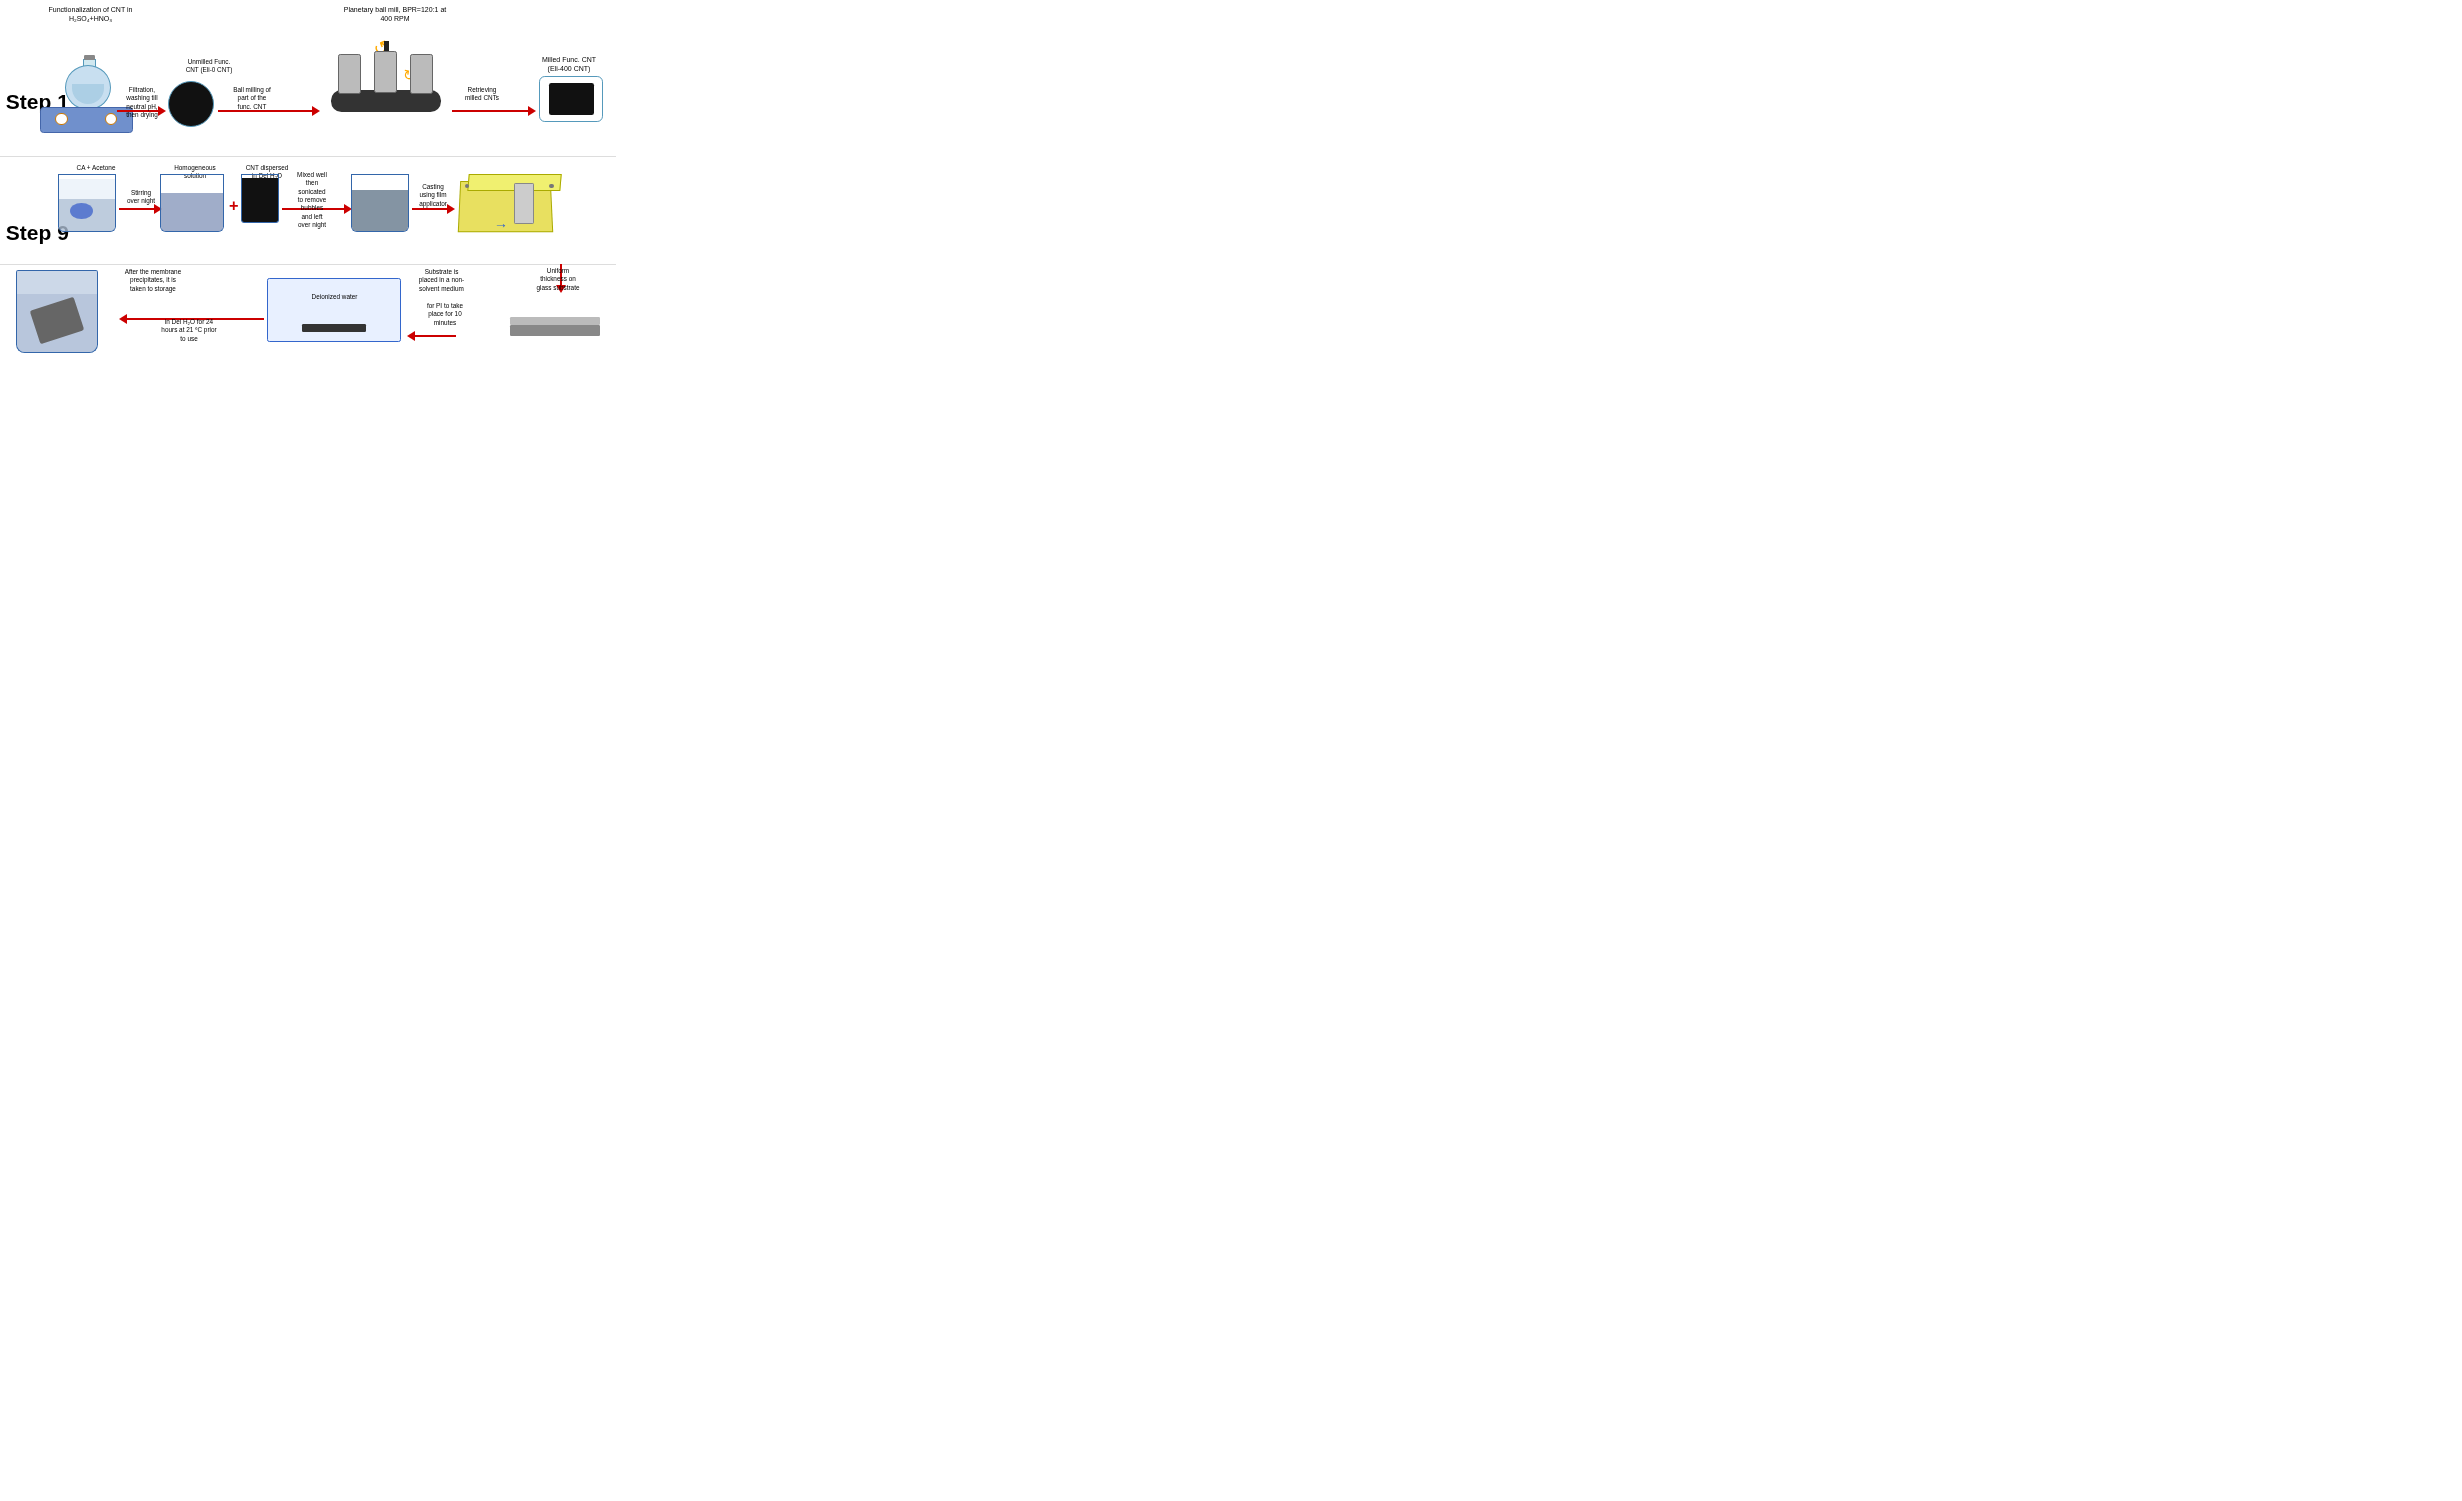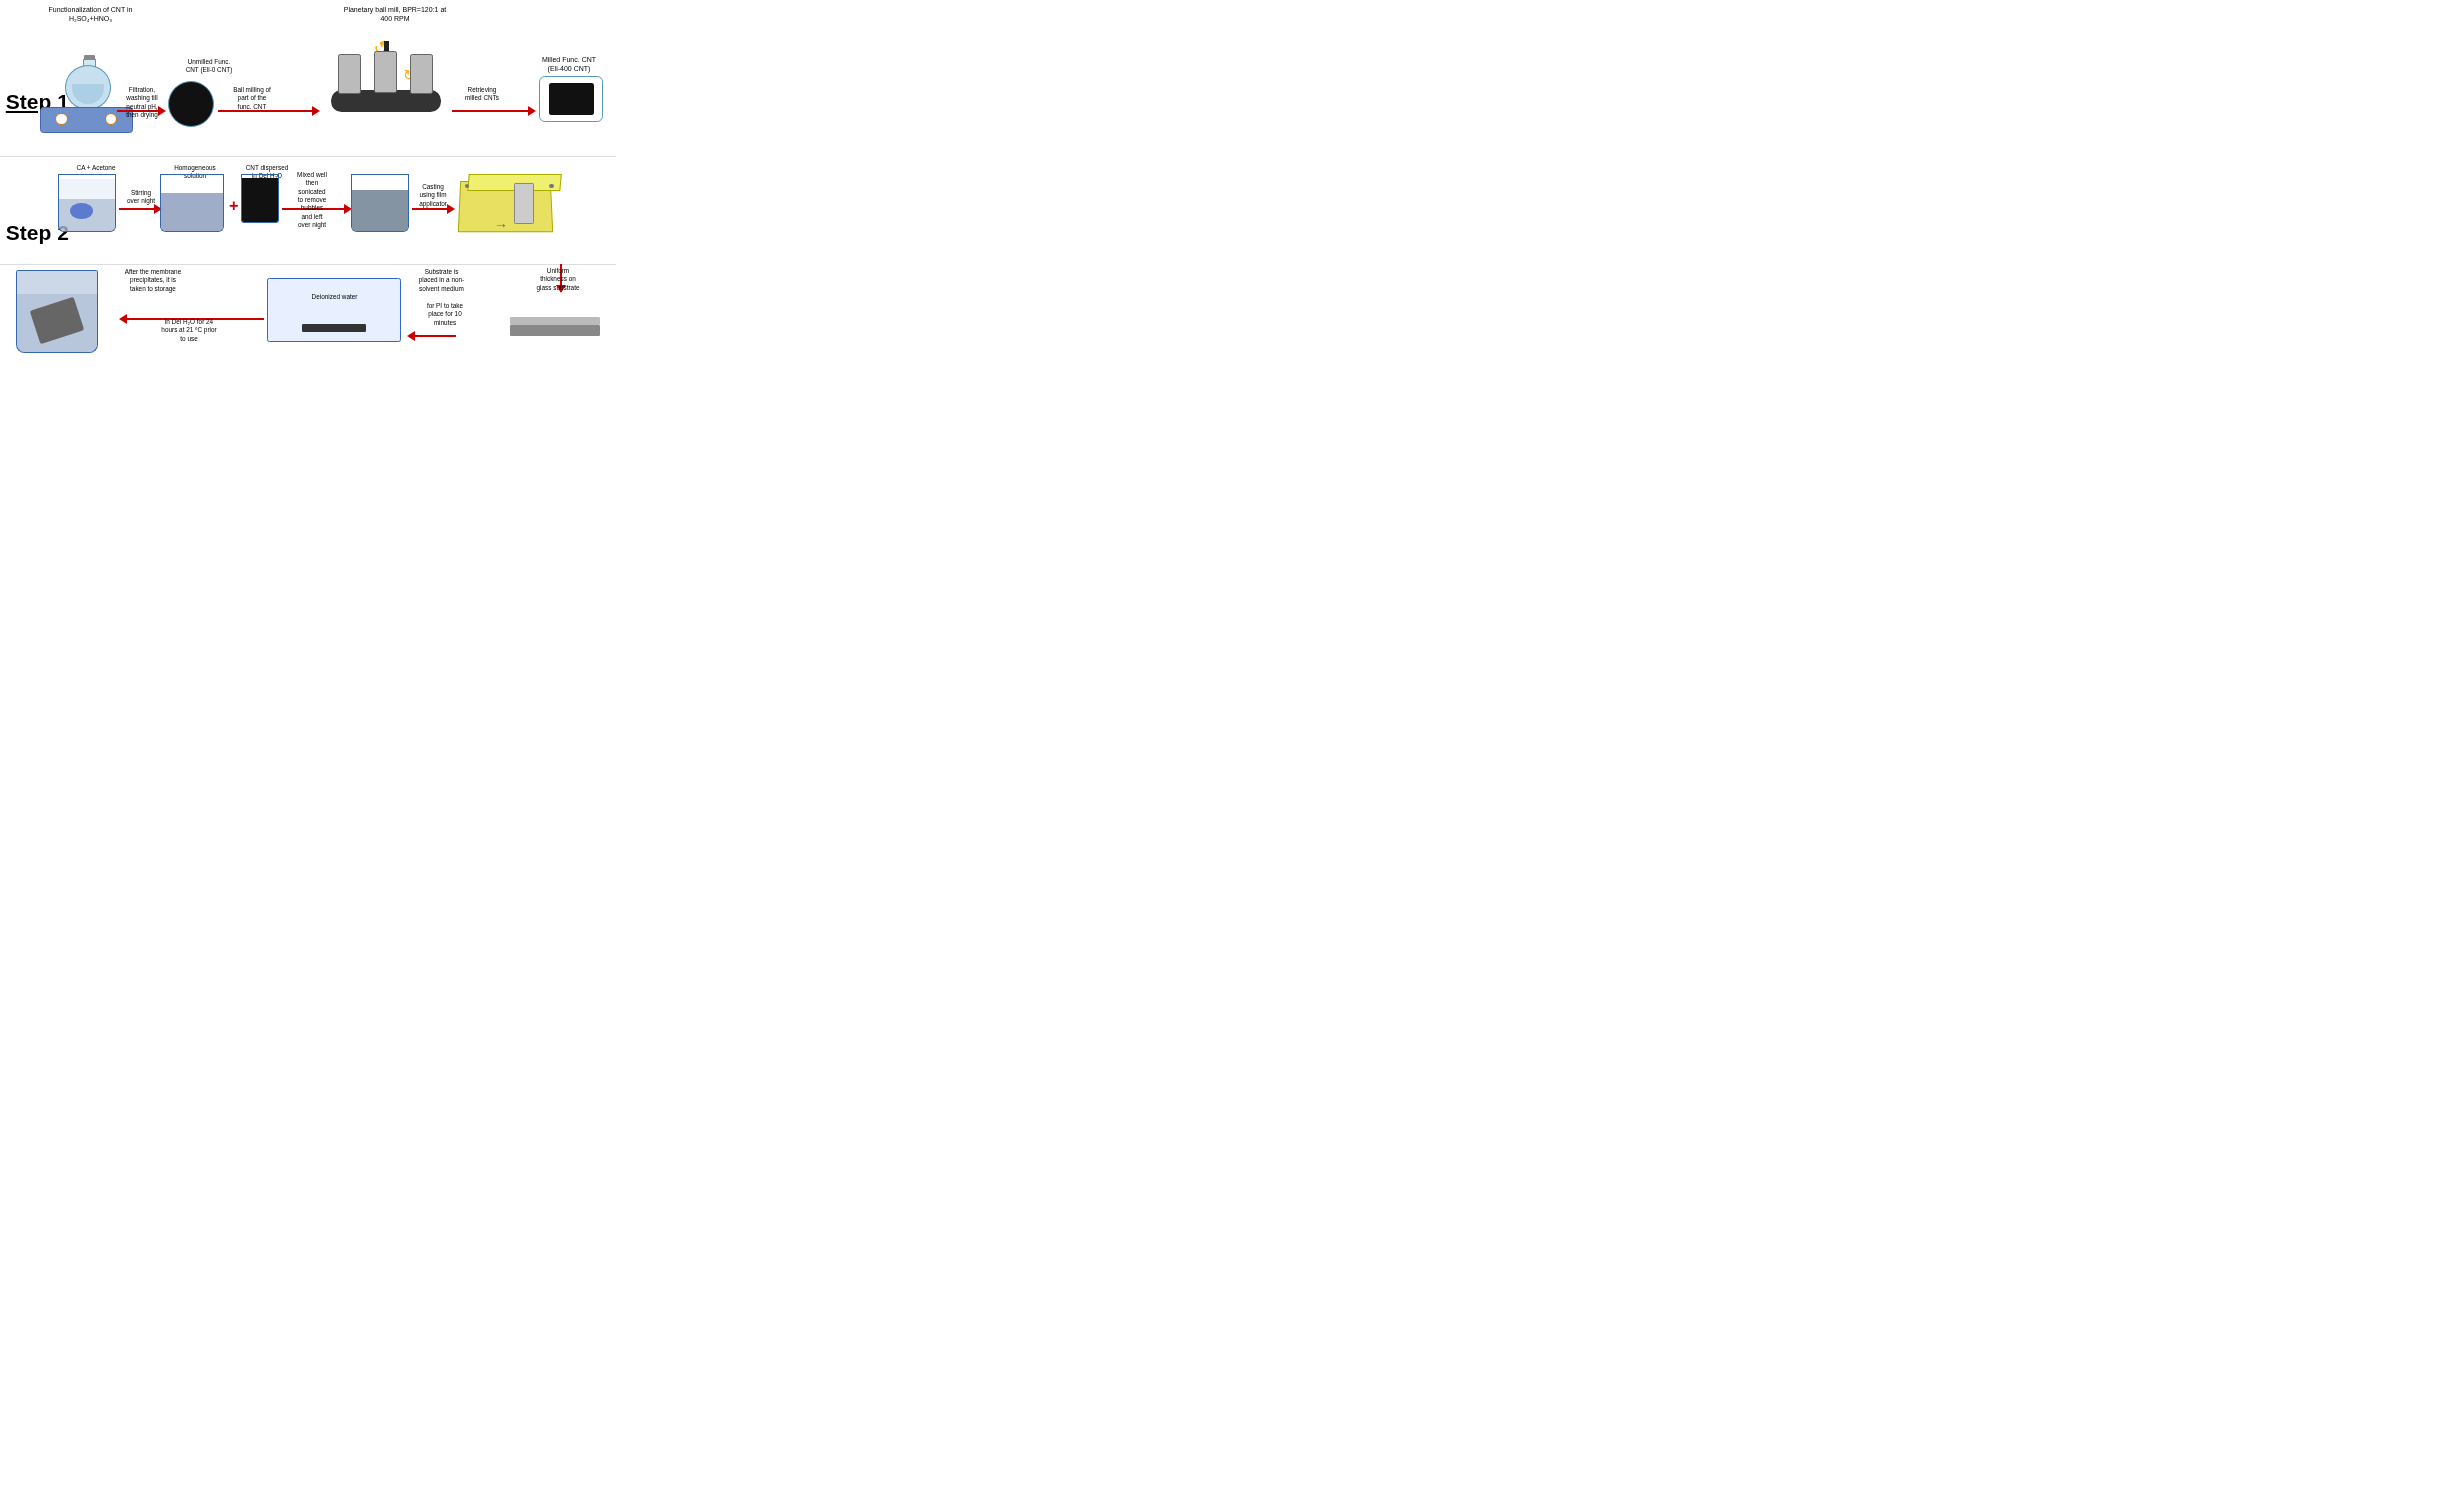--- a/index.html
+++ b/index.html
@@ -91,21 +91,21 @@
 <body>
 
 <div class="diagram">
 
   <div class="txt" style="left:44px;top:4.6px;width:93px;font-size:7px;">Functionalization of CNT in
 H₂SO₄+HNO₃</div>
   <div class="txt" style="left:337px;top:4.6px;width:116px;font-size:7px;">Planetary ball mill,
 BPR=120:1 at 400 RPM</div>
   <div class="txt" style="left:534px;top:55px;width:70px;font-size:7px;">Milled Func. CNT<br>(Eli-400 CNT)</div>
 
-  <div class="step-label" style="left:5.8px;top:90px;text-decoration:underline;">Step 1</div>
+  <div class="step-label" style="left:5.8px;top:90px;">Step 1</div>
 
   <div style="position:absolute;left:35px;top:52px;">
 
     <div style="position:absolute;left:48px;top:7px;width:12.8px;height:11.6px;background:#d0e8f0;border:1.2px solid #5599bb;border-bottom:none;"></div>
 
     <div style="position:absolute;left:49px;top:2.9px;width:10.5px;height:5.2px;background:#888;border-radius:1.2px;"></div>
 
     <div style="position:absolute;left:30px;top:12.8px;width:46px;height:45px;border-radius:50%;background:#c8dff0;border:1.2px solid #5599bb;">
 
       <div style="position:absolute;bottom:4.6px;left:5.8px;right:5.8px;height:20.3px;background:#a0c8e0;border-radius:0 0 23px 23px;opacity:0.7;"></div>
@@ -152,21 +152,21 @@
     <div class="arrow-line-h" style="width:76px;"></div>
   </div>
   <div class="txt" style="left:453px;top:86px;width:58px;">Retrieving<br>milled CNTs</div>
 
   <div style="position:absolute;left:539px;top:76px;width:64px;height:46px;border:1.5px solid #5599bb;border-radius:5.8px;background:#fff;display:flex;align-items:center;justify-content:center;">
     <div style="width:45px;height:32px;background:#111;border-radius:2.3px;"></div>
   </div>
 
   <div style="position:absolute;left:0;right:0;top:156px;height:1.2px;background:#ddd;"></div>
 
-  <div class="step-label" style="left:5.8px;top:221px;">Step 2</div>
+  <div class="step-label" style="left:5.8px;top:221px;">Step 9</div>
 
   <div class="txt" style="left:67px;top:164px;width:58px;">CA + Acetone</div>
 
   <div style="position:absolute;left:58px;top:174px;width:58px;height:58px;">
     <div style="position:absolute;top:0;left:0;width:100%;height:4.6px;border:1.5px solid #3366aa;border-bottom:none;"></div>
     <div style="position:absolute;top:4.6px;left:0;width:100%;bottom:0;border:1.5px solid #3366aa;border-top:none;border-radius:0 0 5.8px 5.8px;background:rgba(200,220,240,0.3);">
 
       <div style="position:absolute;bottom:0;left:0;right:0;height:32px;background:#aabbd0;border-radius:0 0 4.6px 4.6px;opacity:0.7;"></div>
 
       <div style="position:absolute;bottom:11.6px;left:10.5px;width:23px;height:16.3px;background:#4466cc;border-radius:50%;opacity:0.8;"></div>

